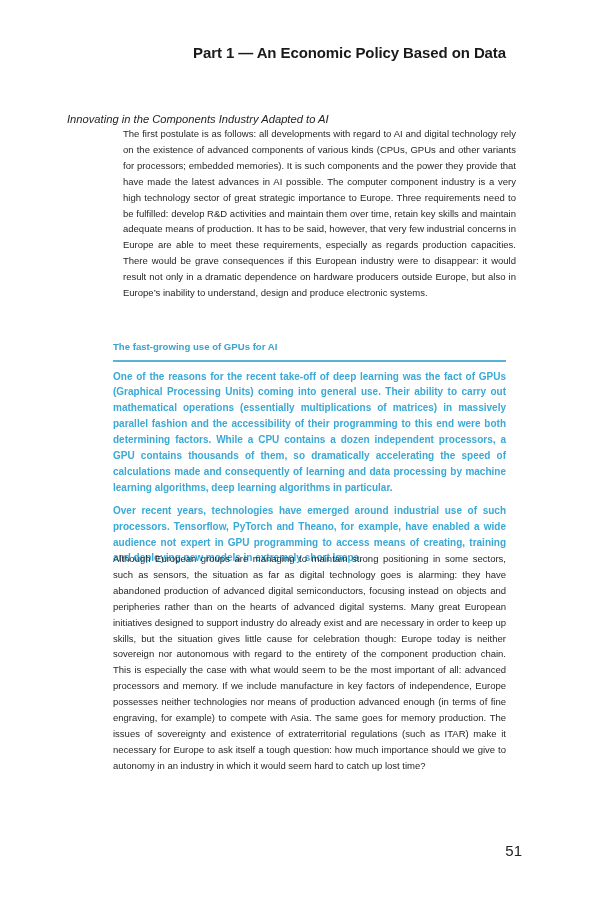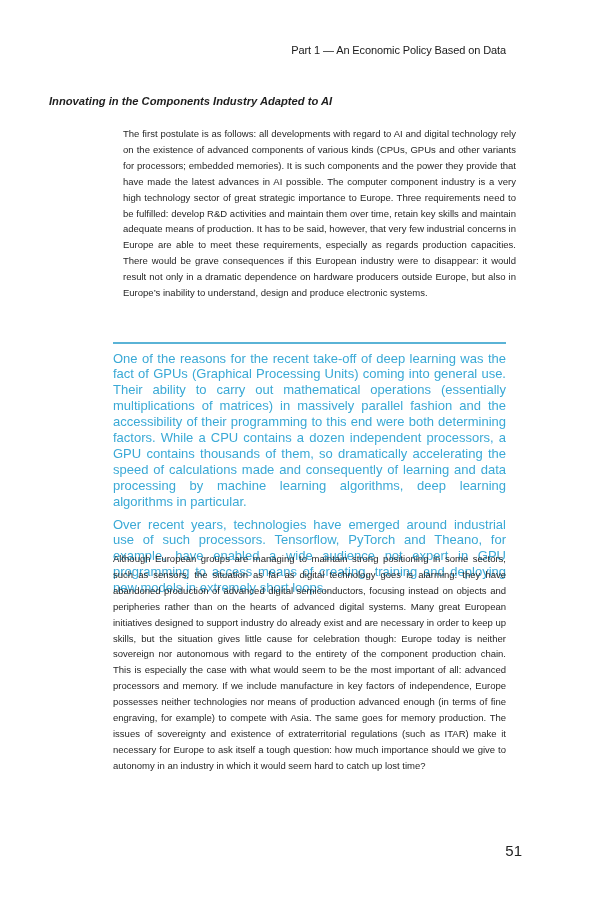--- a/index.html
+++ b/index.html
@@ -2,21 +2,21 @@
 <html><head>
 <meta charset="utf-8">
 <style>
   html, body { margin: 0; padding: 0; }
   body {
     width: 600px; height: 900px; background: #ffffff; position: relative; overflow: hidden;
     font-family: "Liberation Sans", "DejaVu Sans", sans-serif; color: #1e1e1e;
   }
   .page-title {
     position: absolute; left: 0; top: 44px; width: 506px; text-align: right;
-    font-size: 11px; font-weight: normal; color: #1a1a1a; letter-spacing: -0.1px;
+    font-size: 15px; font-weight: bold; color: #1a1a1a; letter-spacing: -0.1px;
   }
   .section-title {
     position: absolute; left: 49px; top: 95px;
     font-size: 11.2px; font-style: italic; color: #1e1e1e;
   }
   .para {
     position: absolute; left: 113px; width: 393px;
     font-size: 9.5px; line-height: 15.9px; text-align: justify; text-align-last: left;
     color: #262626; margin: 0;
   }
@@ -24,40 +24,41 @@
   .box {
     position: absolute; left: 113px; width: 393px; top: 338px;
   }
   .box-title {
     font-size: 9.6px; font-weight: bold; color: #3aa4cf; margin: 0 0 0 0; line-height: 18px;
   }
   .box-rule {
     height: 1.5px; background: #5ab3d6; margin-top: 4px; margin-bottom: 7px;
   }
   .box-para {
-    font-size: 13px; line-height: 15.9px; text-align: justify; text-align-last: left;
-    color: #3aa9d6; margin: 0 0 7px 0;
+    font-size: 10px; line-height: 15.9px; text-align: justify; text-align-last: left;
+    color: #3aa9d6; margin: 0 0 7px 0; font-weight: bold;
   }
   #p2 { top: 551px; }
   .page-number {
     position: absolute; left: 486px; top: 842px; width: 36px; text-align: right;
     font-size: 15px; color: #222222;
   }
 </style>
 </head>
 <body>
 
 <div>
   <h1 class="page-title" style="margin:0;">Part 1 — An Economic Policy Based on Data</h1>
 
-  <h2 class="section-title" style="margin:0;font-weight:bold;">Innovating in the Components Industry Adapted to AI</h2>
+  <h2 class="section-title" style="margin:18px;font-weight:normal;">Innovating in the Components Industry Adapted to AI</h2>
 
   <p class="para" id="p1">The first postulate is as follows: all developments with regard to AI and digital technology rely on the existence of advanced components of various kinds (CPUs, GPUs and other variants for processors; embedded memories). It is such components and the power they provide that have made the latest advances in AI possible. The computer component industry is a very high technology sector of great strategic importance to Europe. Three requirements need to be fulfilled: develop R&amp;D activities and maintain them over time, retain key skills and maintain adequate means of production. It has to be said, however, that very few industrial concerns in Europe are able to meet these requirements, especially as regards production capacities. There would be grave consequences if this European industry were to disappear: it would result not only in a dramatic dependence on hardware producers outside Europe, but also in Europe’s inability to understand, design and produce electronic systems.</p>
 
   <div class="box">
+    <div class="box-title">The fast-growing use of GPUs for AI</div>
     <div class="box-rule"></div>
     <p class="box-para">One of the reasons for the recent take-off of deep learning was the fact of GPUs (Graphical Processing Units) coming into general use. Their ability to carry out mathematical operations (essentially multiplications of matrices) in massively parallel fashion and the accessibility of their programming to this end were both determining factors. While a CPU contains a dozen independent processors, a GPU contains thousands of them, so dramatically accelerating the speed of calculations made and consequently of learning and data processing by machine learning algorithms, deep learning algorithms in particular.</p>
     <p class="box-para">Over recent years, technologies have emerged around industrial use of such processors. Tensorflow, PyTorch and Theano, for example, have enabled a wide audience not expert in GPU programming to access means of creating, training and deploying new models in extremely short loops.</p>
   </div>
 
   <p class="para" id="p2">Although European groups are managing to maintain strong positioning in some sectors, such as sensors, the situation as far as digital technology goes is alarming: they have abandoned production of advanced digital semiconductors, focusing instead on objects and peripheries rather than on the hearts of advanced digital systems. Many great European initiatives designed to support industry do already exist and are necessary in order to keep up skills, but the situation gives little cause for celebration though: Europe today is neither sovereign nor autonomous with regard to the entirety of the component production chain. This is especially the case with what would seem to be the most important of all: advanced processors and memory. If we include manufacture in key factors of independence, Europe possesses neither technologies nor means of production advanced enough (in terms of fine engraving, for example) to compete with Asia. The same goes for memory production. The issues of sovereignty and existence of extraterritorial regulations (such as ITAR) make it necessary for Europe to ask itself a tough question: how much importance should we give to autonomy in an industry in which it would seem hard to catch up lost time?</p>
 
   <div class="page-number">51</div>
 </div>
 

